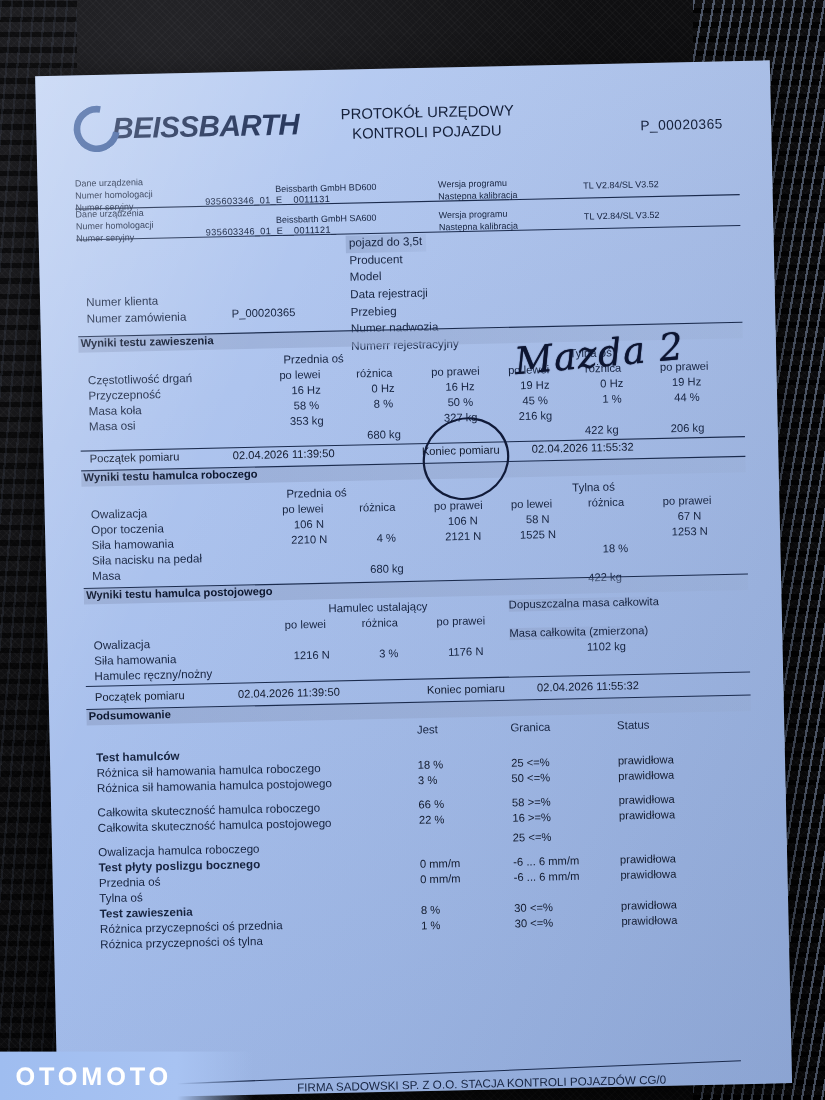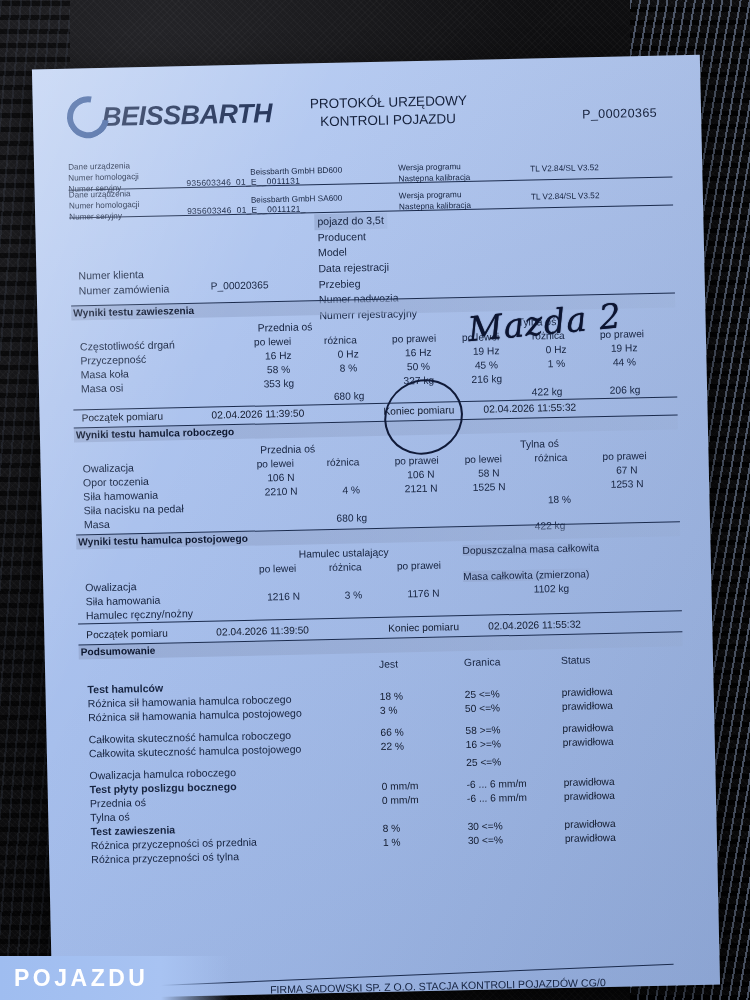--- a/index.html
+++ b/index.html
@@ -378,14 +378,14 @@
     </div>
   </div>
 
   <div class="hand" id="signature">Mazda 2</div>
   <div id="circle-mark"></div>
 
   <div id="sheet-shade"></div>
 </div>
 
 <div id="otomoto">
-  <span>POJAZDU</span>
+  <span>OTOMOTO</span>
 </div>
 
 </body></html>

